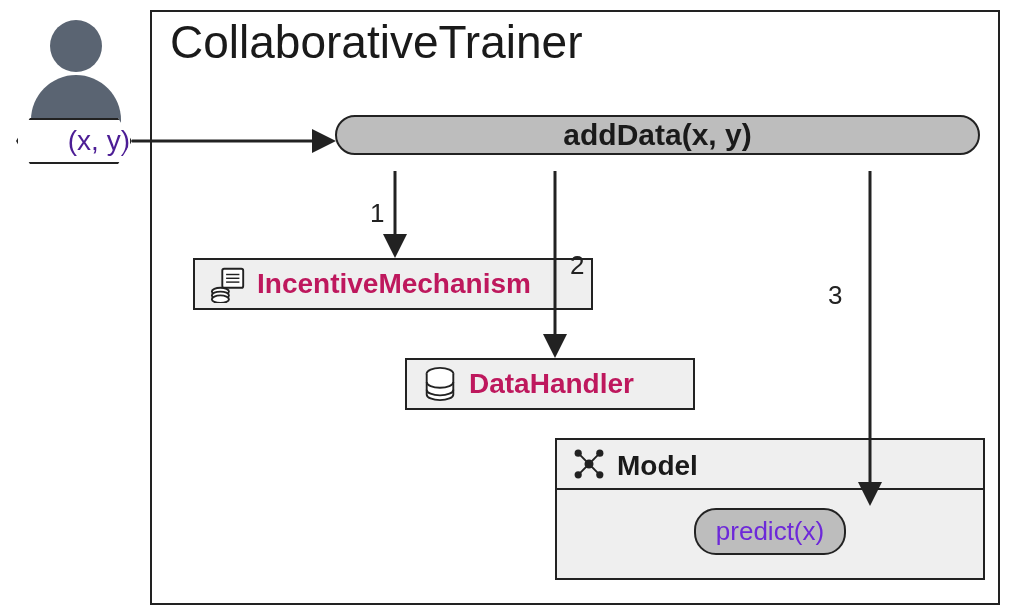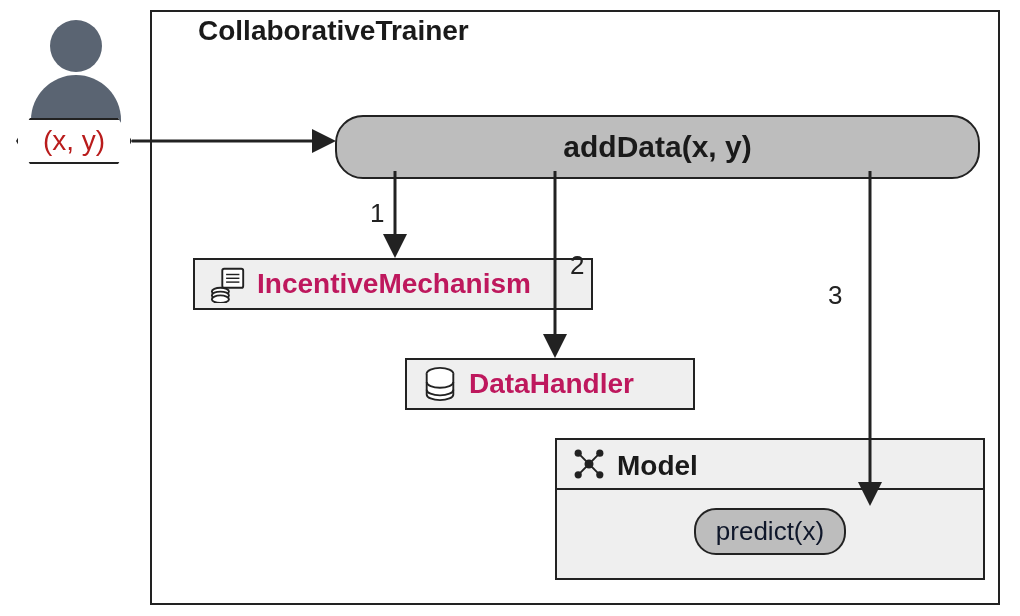--- a/index.html
+++ b/index.html
@@ -20,24 +20,23 @@
     top: 10px;
     width: 850px;
     height: 595px;
     border: 2px solid #222;
     background: #fff;
   }
   .title {
     position: absolute;
     left: 170px;
     top: 15px;
-    font-size: 28px;
-    font-weight: 700;
+    font-size: 46px;
+    font-weight: 400;
     color: #1a1a1a;
-    margin-left: 28px;
   }
   
   .user {
     position: absolute;
     left: 28px;
     top: 20px;
     width: 95px;
   }
   .user .head {
     width: 52px;
@@ -58,31 +57,31 @@
     position: absolute;
     left: 16px;
     top: 118px;
     width: 116px;
     height: 46px;
     background: #fff;
     border: 2px solid #222;
     clip-path: polygon(12% 0, 88% 0, 100% 50%, 88% 100%, 12% 100%, 0 50%);
     display: flex;
     align-items: center;
-    justify-content: center;
+    justify-content: flex-end;
     font-size: 28px;
-    color: #b91c1c;
+    color: #4c1d95;
   }
   
   .adddata {
     position: absolute;
     left: 335px;
     top: 115px;
     width: 645px;
-    height: 64px;
+    height: 40px;
     background: #bdbdbd;
     border: 2px solid #222;
     border-radius: 28px;
     display: flex;
     align-items: center;
     justify-content: center;
     font-size: 30px;
     font-weight: 700;
     color: #1a1a1a;
   }
@@ -145,21 +144,21 @@
     gap: 28px;
     padding: 18px 20px;
     justify-content: center;
   }
   .pill {
     background: #bdbdbd;
     border: 2px solid #222;
     border-radius: 22px;
     padding: 6px 20px;
     font-size: 26px;
-    color: #0f172a;
+    color: #6d28d9;
   }
   
   .arrow-label {
     position: absolute;
     font-size: 26px;
     color: #222;
   }
   .lbl1 { left: 370px; top: 198px; }
   .lbl2 { left: 570px; top: 250px; }
   .lbl3 { left: 828px; top: 280px; }

